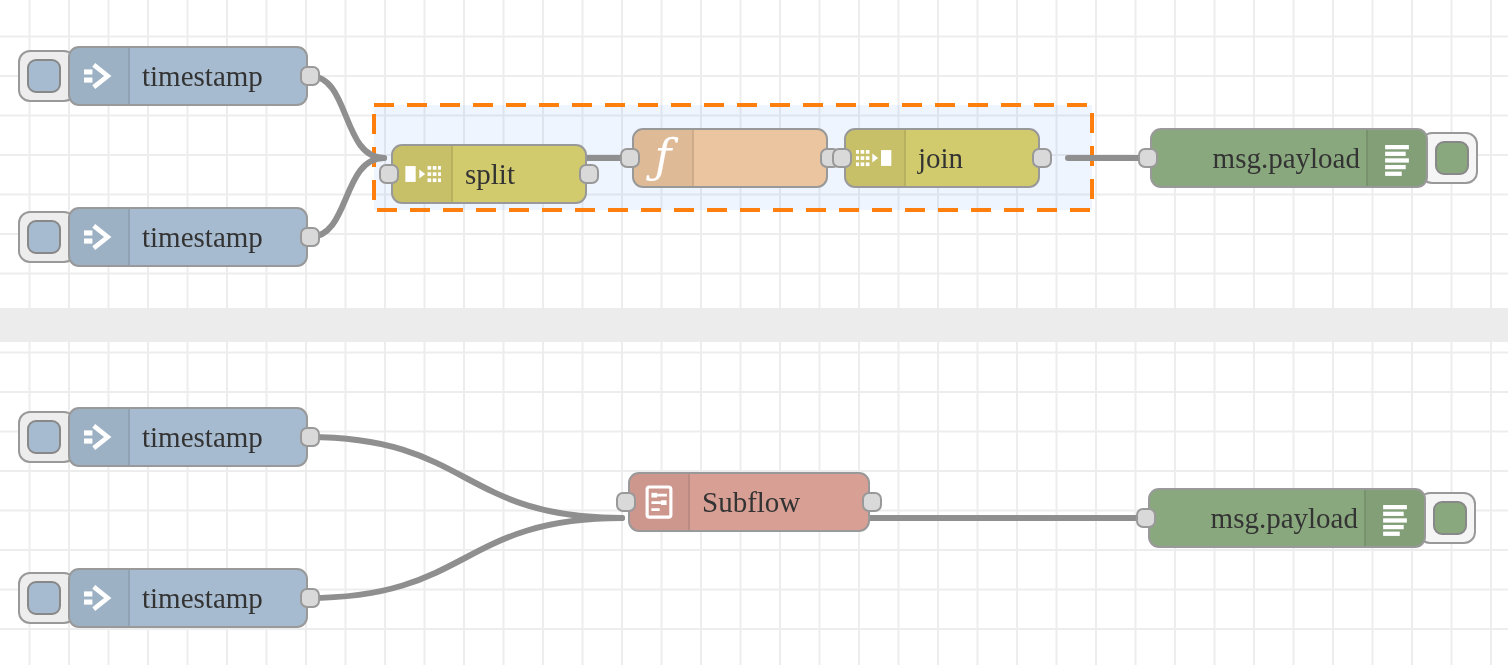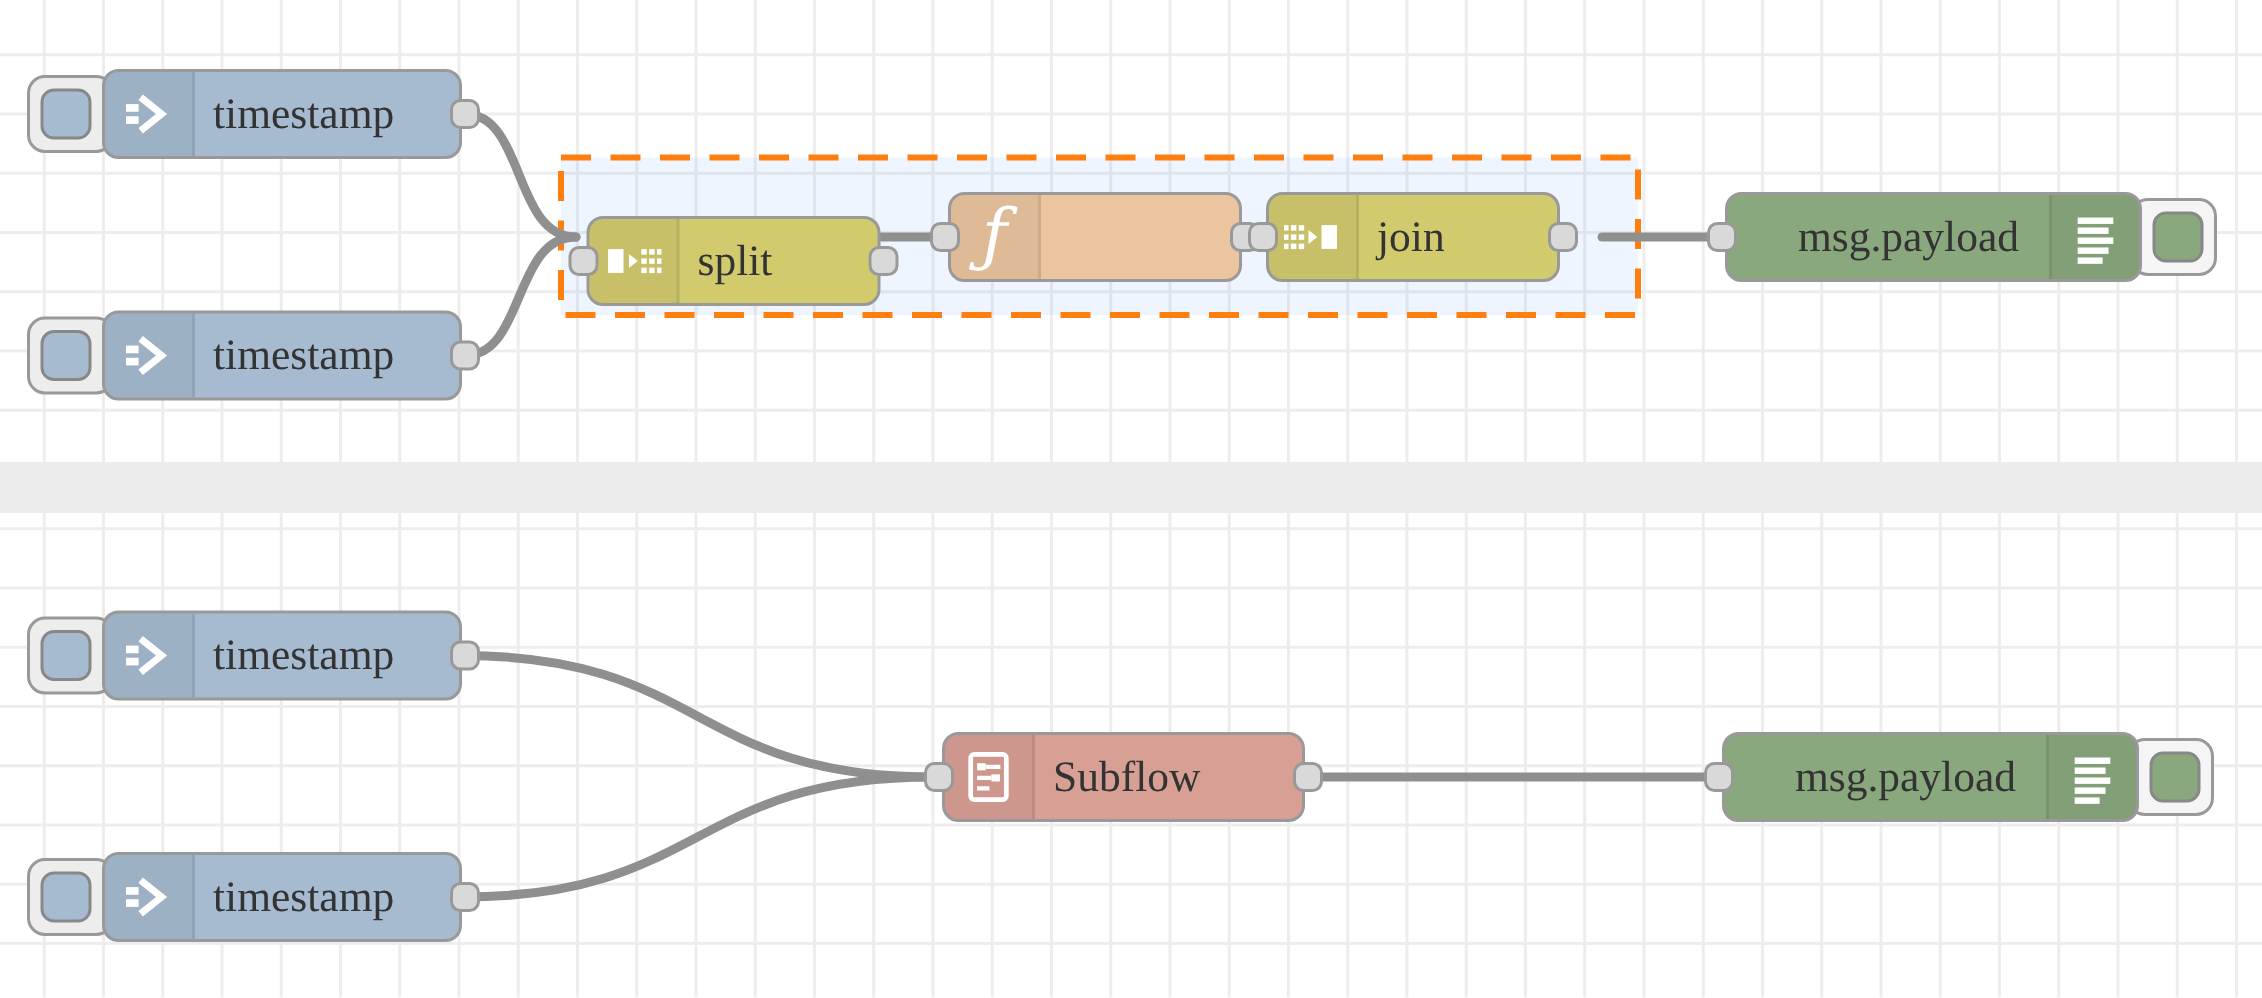--- a/index.html
+++ b/index.html
@@ -30,21 +30,21 @@
     display:flex;align-items:center;justify-content:center;
   }
   .icon-left{border-right:2px solid rgba(0,0,0,0.08);}
   .icon-right{border-left:2px solid rgba(0,0,0,0.08);}
   .node-label{
     flex:1;display:flex;align-items:center;
     font-size:29px;color:#333333;white-space:nowrap;
     padding-left:12px;
     font-family:Liberation Serif, serif;
   }
-  .label-right{justify-content:flex-end;padding-right:20px;padding-left:0;}
+  .label-right{justify-content:flex-end;padding-right:6px;padding-left:0;}
   .port{
     position:absolute;width:20px;height:20px;top:50%;margin-top:-10px;
     background:#d9d9d9;border:2px solid #999999;border-radius:7px;
     box-sizing:border-box;z-index:3;
   }
   .port-in{left:-12px;}
   .port-out{right:-12px;}
   .side-button{
     position:absolute;top:4px;width:58px;height:52px;
     background:#ededed;border:2px solid #999999;border-radius:12px;
@@ -220,21 +220,21 @@
           <rect x="2" y="7.6" width="5.6" height="3.4" fill="#fff"></rect>
           <rect x="2" y="13" width="5.6" height="3.4" fill="#fff"></rect>
           <path d="M8.5 4.6 L17.8 12 L8.5 19.4" fill="none" stroke="#fff" stroke-width="3.1"></path>
         </svg>
       </div>
       <div class="node-label">timestamp</div>
     </div>
     <div class="port port-out"></div>
   </div>
 
-  <div class="node-group" style="left:628px;top:488px;width:242px;">
+  <div class="node-group" style="left:628px;top:472px;width:242px;">
     <div class="node-body" style="background: rgb(216, 160, 149);">
       <div class="icon-region icon-left">
         <svg class="nicon" width="38" height="38" viewBox="0 0 24 24">
           <rect x="4.5" y="2.5" width="15" height="19" rx="1.5" fill="none" stroke="#fff" stroke-width="2"></rect>
           <rect x="7.2" y="6.2" width="3.6" height="3" fill="#fff"></rect>
           <path d="M10.8 7.7 H17" stroke="#fff" stroke-width="1.8"></path>
           <path d="M7.2 12.4 H13.2" stroke="#fff" stroke-width="1.8"></path>
           <rect x="13.2" y="10.9" width="3.6" height="3" fill="#fff"></rect>
           <path d="M7.2 16.8 H12.4" stroke="#fff" stroke-width="1.8"></path>
         </svg>

